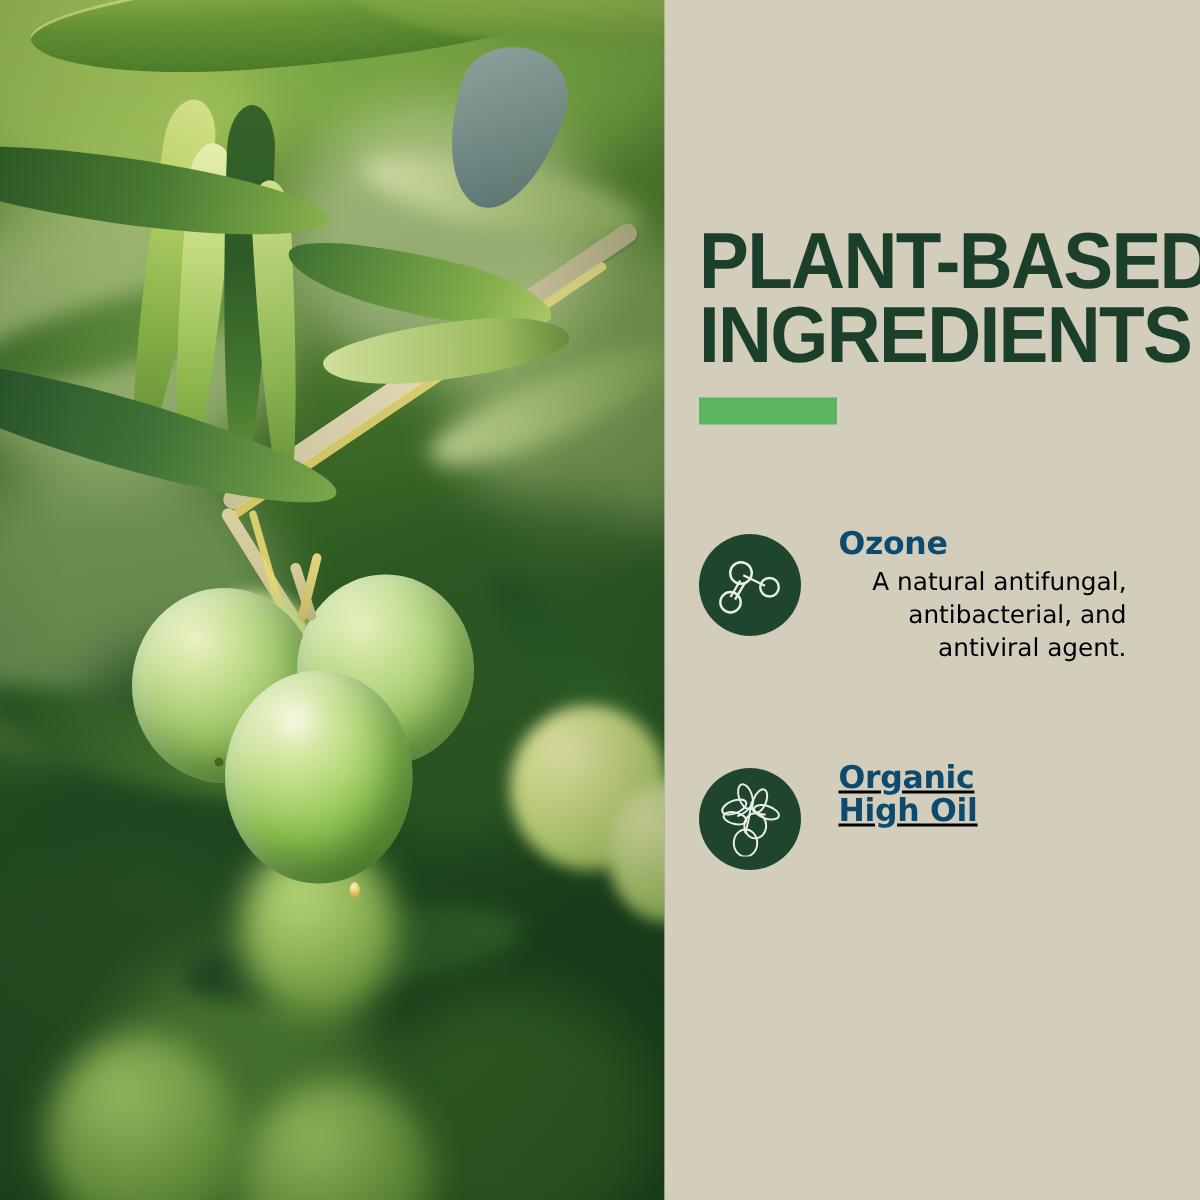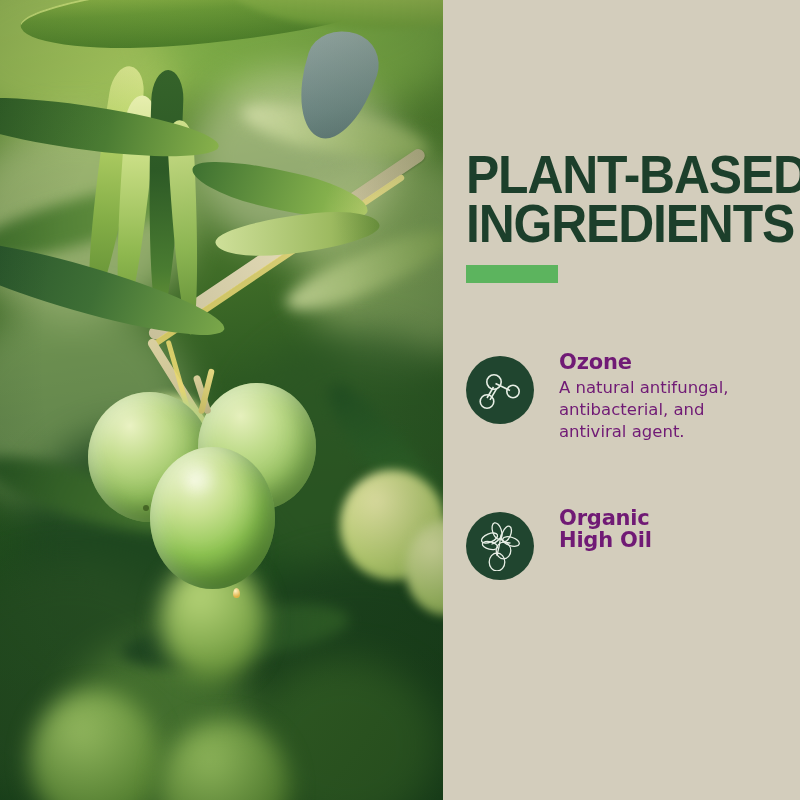--- a/index.html
+++ b/index.html
@@ -40,33 +40,33 @@
          letter-spacing:-1.2px;font-stretch:condensed;
          font-family:"Liberation Sans Narrow","Liberation Sans",sans-serif;
          transform:scaleX(0.94);transform-origin:left top;}
   .title-line{display:block;white-space:nowrap;}
 
   .accent-bar{position:absolute;left:23px;top:265px;width:92px;height:18px;
               background:#5cb45e;}
 
   .item{position:absolute;left:23px;display:flex;align-items:flex-start;}
   .item-ozone{top:352px;}
-  .item-olive{top:508px;}
+  .item-olive{top:508px;text-decoration:underline;}
 
   .icon-circle{width:68px;height:68px;border-radius:50%;background:#20452f;
                flex:0 0 68px;display:flex;align-items:center;justify-content:center;
                margin-top:4px;}
   .icon-circle svg{display:block;}
 
   .item-text{margin-left:25px;padding-top:0px;}
-  .item-title{color:#701a75;font-size:21px;font-weight:bold;line-height:1.04;
+  .item-title{color:#0c4a6e;font-size:21px;font-weight:bold;line-height:1.04;
               letter-spacing:-0.2px;margin:0 0 3px 0;
               font-family:"DejaVu Sans","Liberation Sans",sans-serif;}
-  .item-desc{color:#701a75;font-size:16.5px;line-height:1.33;margin:0;max-width:210px;
-             font-family:"DejaVu Sans","Liberation Sans",sans-serif;}
+  .item-desc{color:#000000;font-size:16.5px;line-height:1.33;margin:0;max-width:210px;
+             font-family:"DejaVu Sans","Liberation Sans",sans-serif;text-align:right;}
 </style>
 </head>
 <body>
 
 <div class="poster">
 
   <div class="photo">
 
     <div class="photo-layer" style="background:
            linear-gradient(170deg,#8fae54 0%,#6f9a3e 10%,#4d7a2c 26%,#2e5a22 48%,#1d4a1c 70%,#18401a 100%);">

